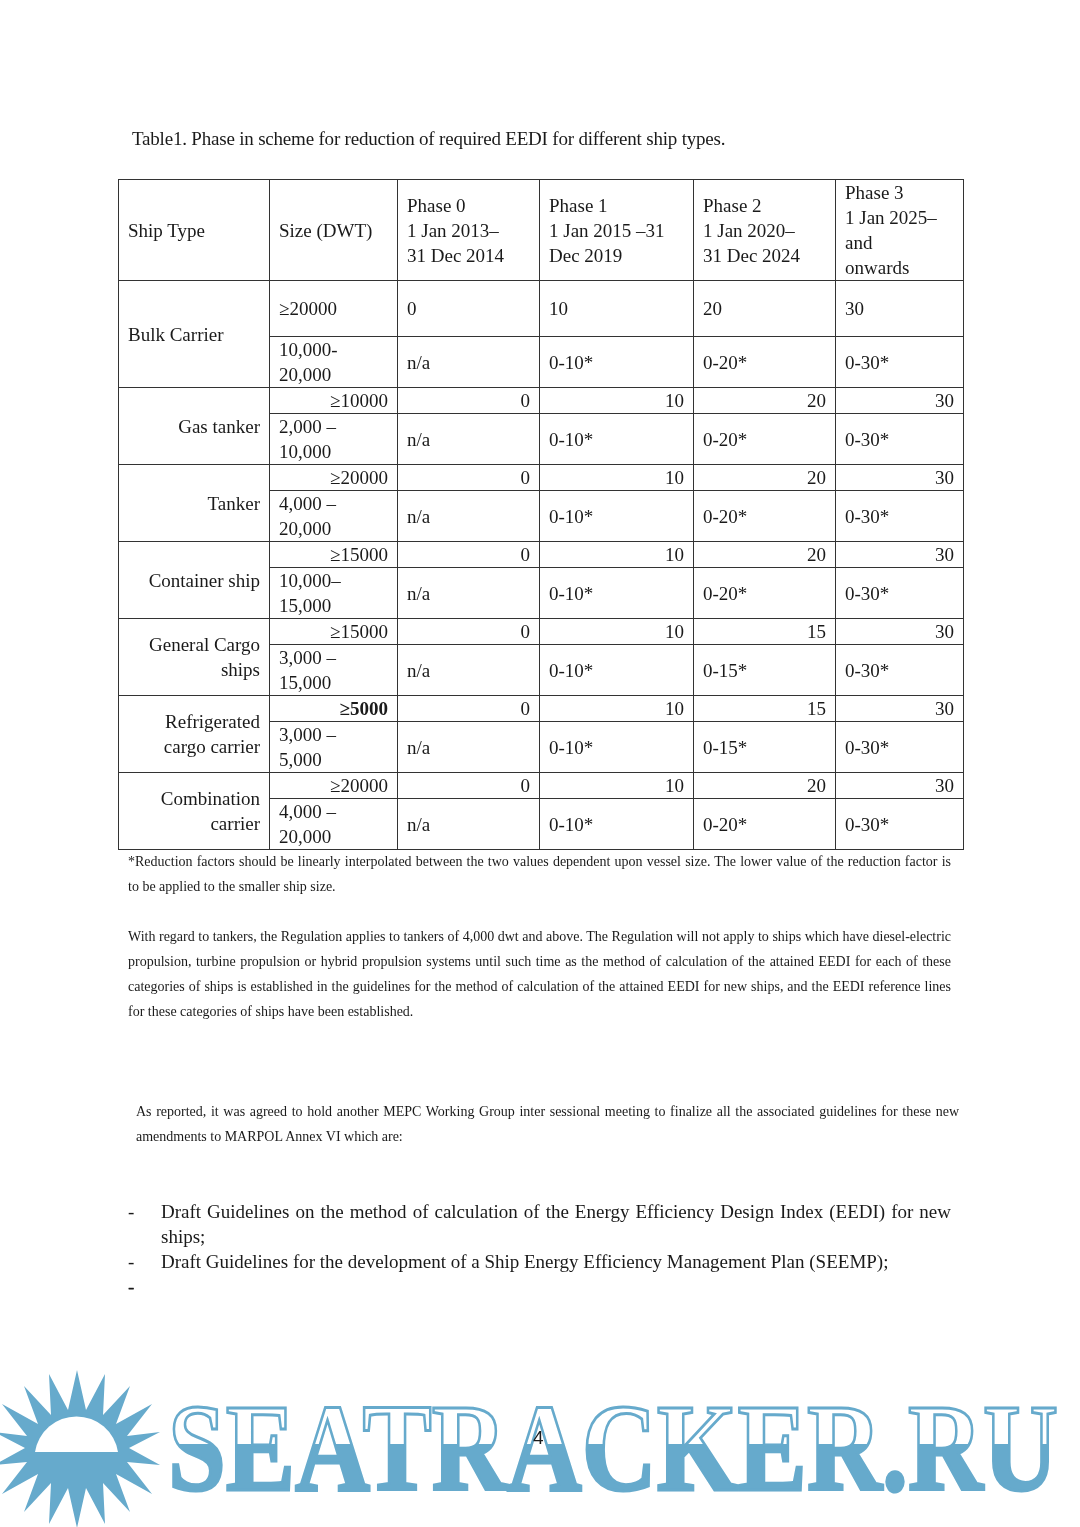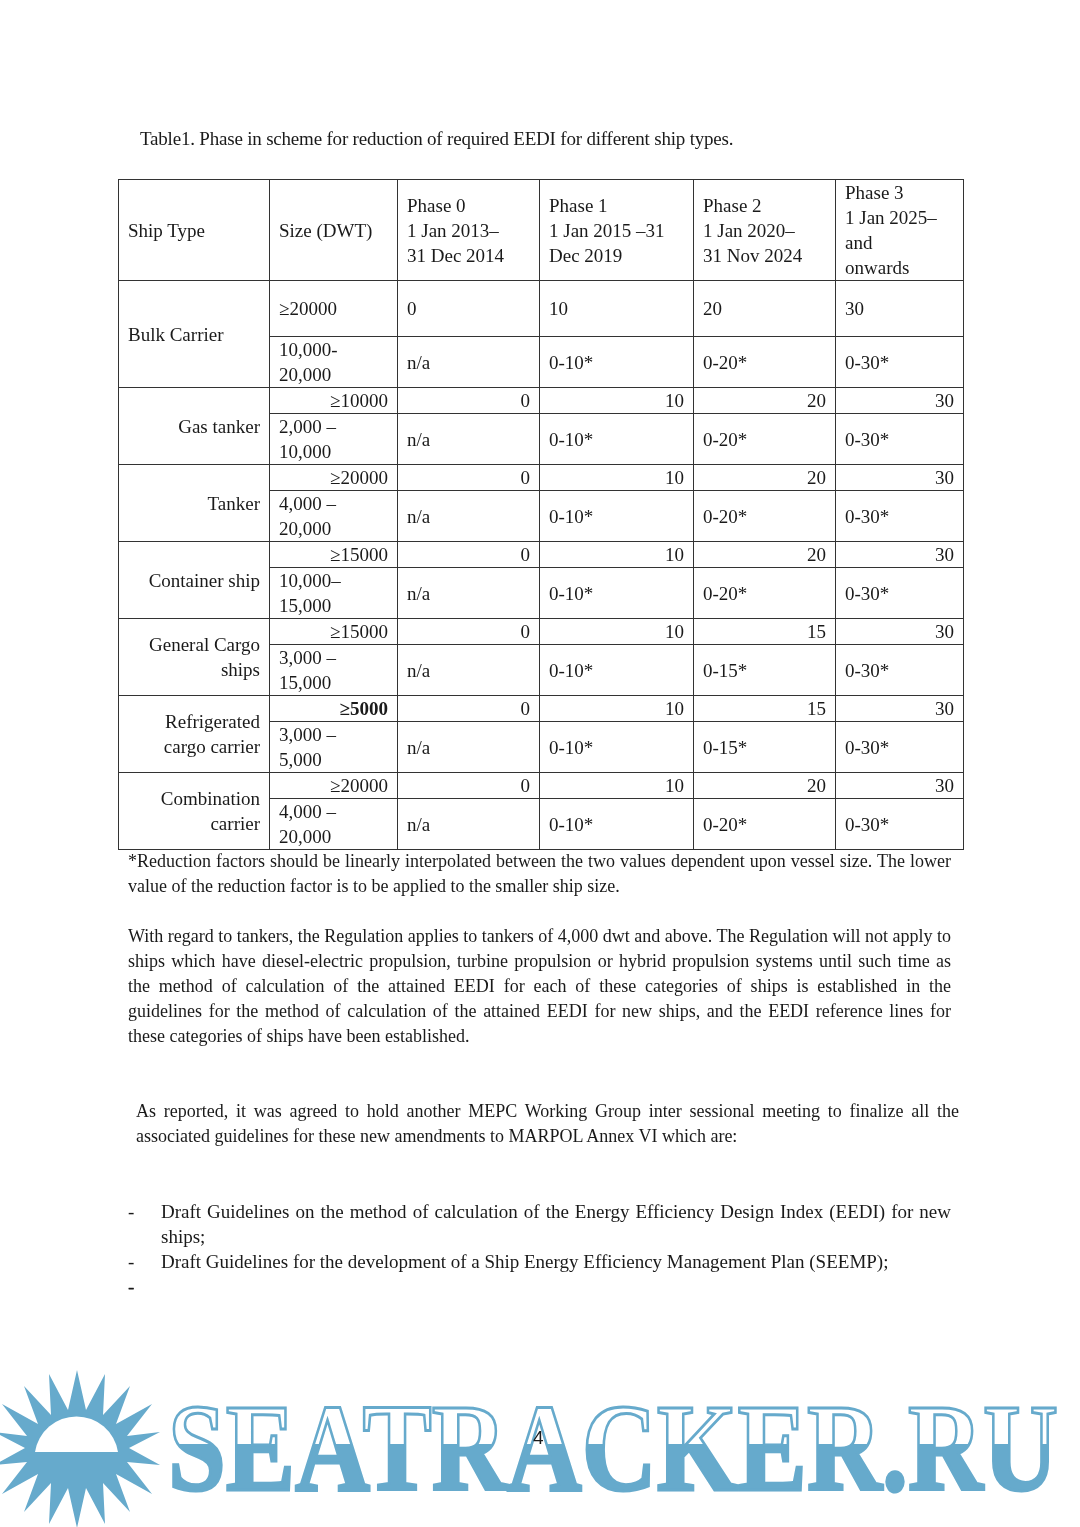--- a/index.html
+++ b/index.html
@@ -1,29 +1,29 @@
 <!DOCTYPE html>
 <html><head>
 <meta charset="utf-8">
 <style>
   html, body { margin:0; padding:0; background:#ffffff; }
   body { width:1080px; height:1527px; position:relative; overflow:hidden;
          font-family:"Liberation Serif", "DejaVu Serif", serif; color:#1a1a1a; }
-  .caption { position:absolute; left:140px; top:128px; font-size:19px; letter-spacing:-0.2px; }
+  .caption { position:absolute; left:132px; top:128px; font-size:19px; letter-spacing:-0.2px; }
   table.eedi { position:absolute; left:118px; top:179px; border-collapse:collapse;
                font-size:19px; line-height:25px; }
   table.eedi td { border:1px solid #333; padding:0 9px; vertical-align:middle; }
   table.eedi td.hdr { height:99px; vertical-align:middle; }
   table.eedi td.type { vertical-align:middle;border-radius:27px; }
   .c0 { width:132px; } .c1 { width:109px; } .c2 { width:123px; }
   .c3 { width:135px; } .c4 { width:123px; } .c5 { width:109px; }
   tr.tall td { height:50px; }
   tr.short td { height:24px;text-align:right; }
   tr.bulk1 td { height:55px; }
-  .para { position:absolute; left:128px; width:823px; font-size:18px; line-height:25px;
+  .para { position:absolute; left:128px; width:823px; font-size:14px; line-height:25px;
           text-align:justify; margin:0; }
   .note { top:849px; }
   .p1 { top:924px; }
   .p2 { top:1099px;margin-left:8px; }
   ul.drafts { position:absolute; left:128px; top:1199px; width:823px; margin:0; padding:0;
               list-style:none; font-size:19px; line-height:25px; }
   ul.drafts li { position:relative; padding-left:33px; text-align:justify; }
   ul.drafts li .dash { position:absolute; left:0; top:0; }
   .pagenum { position:absolute; left:533px; top:1427px; font-size:19px; z-index:3;
              font-family:"Liberation Sans", sans-serif; }
@@ -45,21 +45,21 @@
       <div>31 Dec 2014</div>
     </td>
     <td class="hdr c3">
       <div>Phase 1</div>
       <div>1 Jan 2015 –31</div>
       <div>Dec 2019</div>
     </td>
     <td class="hdr c4">
       <div>Phase 2</div>
       <div>1 Jan 2020–</div>
-      <div>31 Nov 2024</div>
+      <div>31 Dec 2024</div>
     </td>
     <td class="hdr c5">
       <div>Phase 3</div>
       <div>1 Jan 2025–</div>
       <div>and</div>
       <div>onwards</div>
     </td>
   </tr>
   </tbody>
     <tbody id="table-body">

